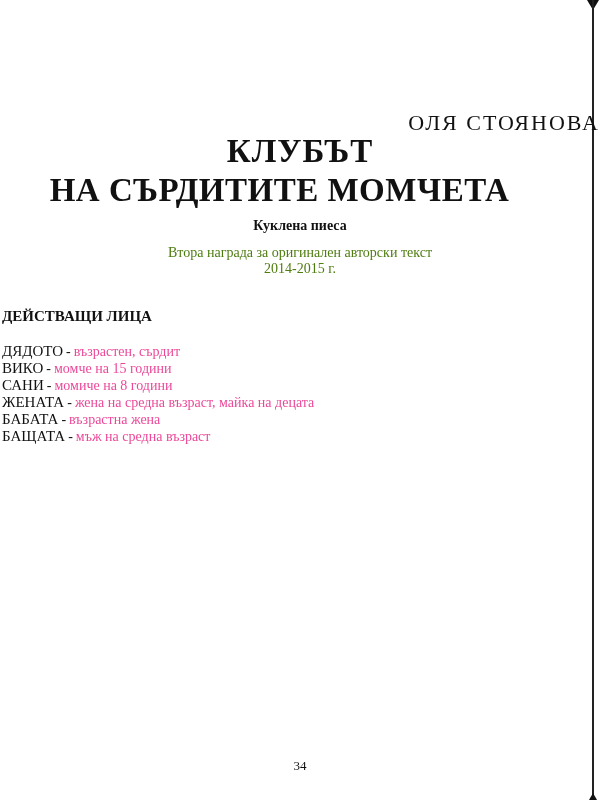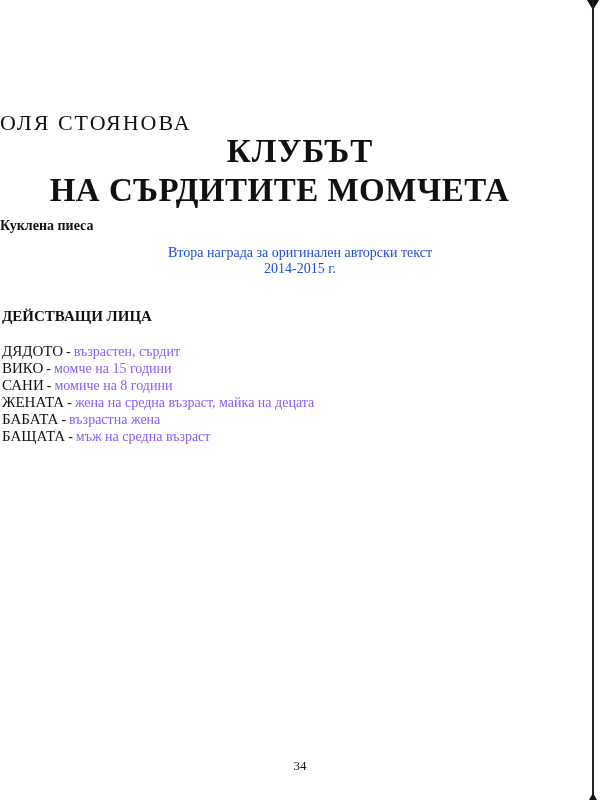--- a/index.html
+++ b/index.html
@@ -12,50 +12,50 @@
   }
   .edge-top {
     position: absolute; left: 587px; top: 0; width: 0; height: 0;
     border-left: 6px solid transparent; border-right: 6px solid transparent; border-top: 10px solid #111;
   }
   .edge-bottom {
     position: absolute; left: 589px; top: 793px; width: 0; height: 0;
     border-left: 4px solid transparent; border-right: 4px solid transparent; border-bottom: 7px solid #111;
   }
   .author {
-    position: absolute; left: 0; width: 600px; top: 110px; text-align: left;
+    position: absolute; left: 0; width: 600px; top: 110px; text-align: right;
     font-size: 22px; letter-spacing: 2px; font-weight: normal;
   }
   .title1 {
     position: absolute; left: 0; width: 600px; top: 133px; text-align: center;
     font-size: 33px; font-weight: bold; letter-spacing: 1px;
   }
   .title2 {
     position: absolute; left: 0; width: 559px; top: 172px; text-align: center;
     font-size: 33px; font-weight: bold; letter-spacing: 0.5px;
   }
   .subtitle {
-    position: absolute; left: 0; width: 600px; top: 218px; text-align: left;
+    position: absolute; left: 0; width: 600px; top: 218px; text-align: center;
     font-size: 14px; font-weight: bold;
   }
   .award {
     position: absolute; left: 0; width: 600px; top: 245px; text-align: center;
-    font-size: 14px; line-height: 16px; color: #1d4ed8;
+    font-size: 14px; line-height: 16px; color: #4d7c0f;
   }
   .cast-heading {
     position: absolute; left: 2px; top: 308px; font-size: 15px; font-weight: bold;
   }
   .cast-list {
     position: absolute; left: 2px; top: 343px; margin: 0; padding: 0; list-style: none;
     font-size: 14px; line-height: 17px;
   }
   .cast-list li { white-space: nowrap; }
   .cast-name { font-weight: normal; font-size: 15px; }
   .cast-sep { margin: 0 3px; }
-  .cast-desc { color: #8b5cf6; }
+  .cast-desc { color: #ec4899; }
   .page-number {
     position: absolute; left: 0; width: 600px; top: 758px; text-align: center; font-size: 13px;
   }
 </style>
 </head>
 <body>
 
 <div class="edge-top"></div>
 <div class="edge-line"></div>
 <div class="edge-bottom"></div>

